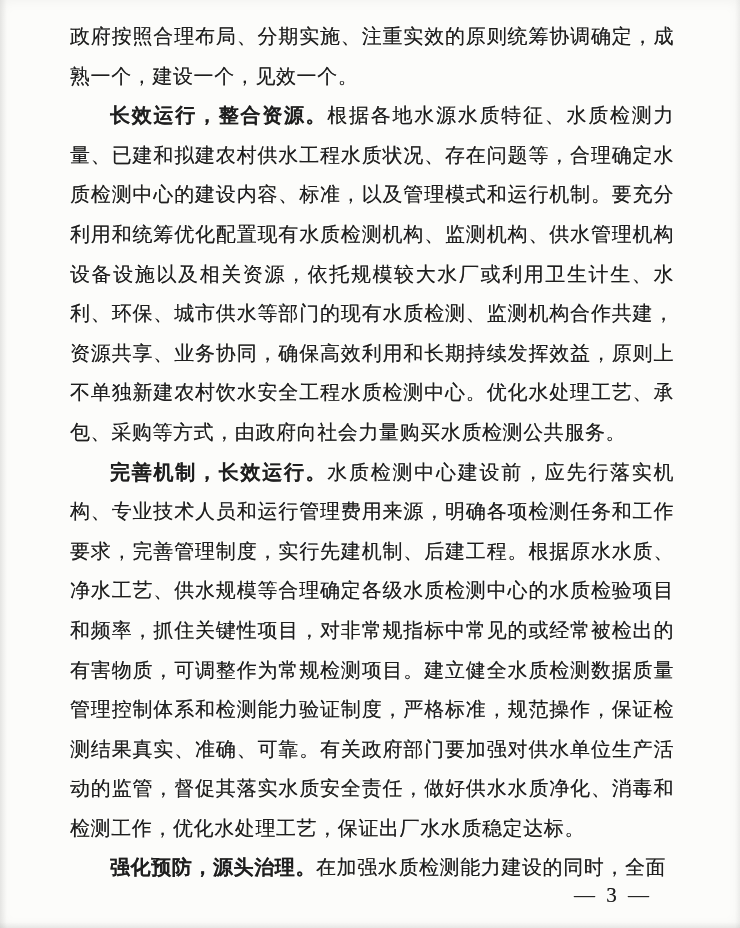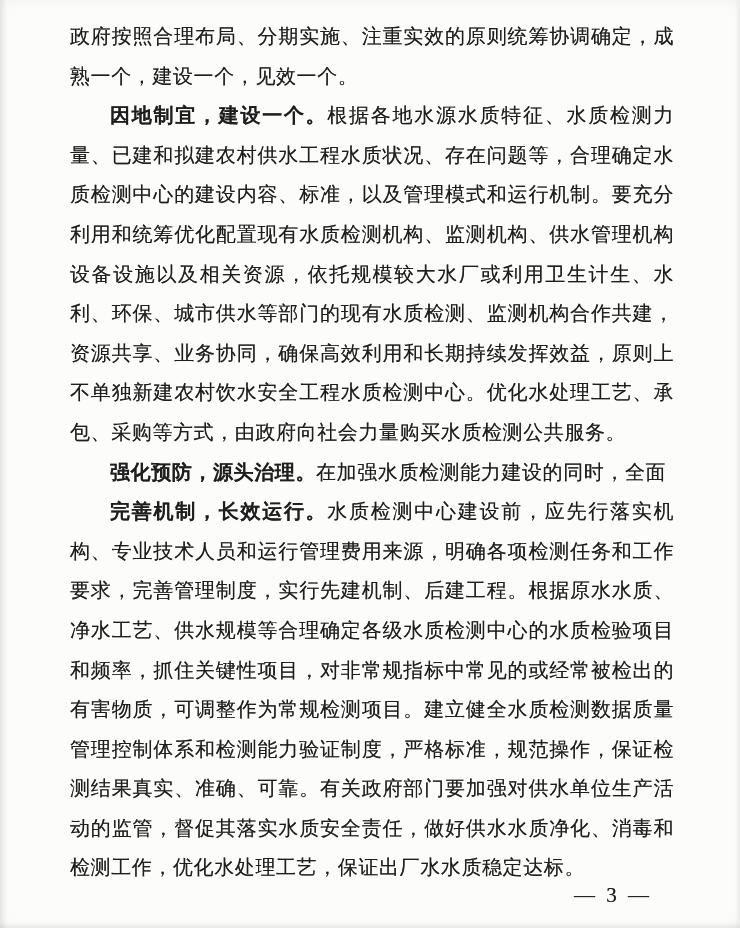--- a/index.html
+++ b/index.html
@@ -59,18 +59,18 @@
     letter-spacing: 3px;
     text-shadow: 0 0 0.5px rgba(35,35,35,0.65);
   }
 </style>
 </head>
 <body>
 
 <div class="page">
   <div class="content">
     <p><span>政府按照合理布局、分期实施、注重实效的原则统筹协调确定，成熟一个，建设一个，见效一个。</span></p>
-    <p class="indent"><span class="lead">因地制宜，建设一个。</span><span>根据各地水源水质特征、水质检测力量、已建和拟建农村供水工程水质状况、存在问题等，合理确定水质检测中心的建设内容、标准，以及管理模式和运行机制。要充分利用和统筹优化配置现有水质检测机构、监测机构、供水管理机构设备设施以及相关资源，依托规模较大水厂或利用卫生计生、水利、环保、城市供水等部门的现有水质检测、监测机构合作共建，资源共享、业务协同，确保高效利用和长期持续发挥效益，原则上不单独新建农村饮水安全工程水质检测中心。优化水处理工艺、承包、采购等方式，由政府向社会力量购买水质检测公共服务。</span></p>
+    <p class="indent"><span class="lead">长效运行，整合资源。</span><span>根据各地水源水质特征、水质检测力量、已建和拟建农村供水工程水质状况、存在问题等，合理确定水质检测中心的建设内容、标准，以及管理模式和运行机制。要充分利用和统筹优化配置现有水质检测机构、监测机构、供水管理机构设备设施以及相关资源，依托规模较大水厂或利用卫生计生、水利、环保、城市供水等部门的现有水质检测、监测机构合作共建，资源共享、业务协同，确保高效利用和长期持续发挥效益，原则上不单独新建农村饮水安全工程水质检测中心。优化水处理工艺、承包、采购等方式，由政府向社会力量购买水质检测公共服务。</span></p>
+    <p class="indent"><span class="lead">完善机制，长效运行。</span><span>水质检测中心建设前，应先行落实机构、专业技术人员和运行管理费用来源，明确各项检测任务和工作要求，完善管理制度，实行先建机制、后建工程。根据原水水质、净水工艺、供水规模等合理确定各级水质检测中心的水质检验项目和频率，抓住关键性项目，对非常规指标中常见的或经常被检出的有害物质，可调整作为常规检测项目。建立健全水质检测数据质量管理控制体系和检测能力验证制度，严格标准，规范操作，保证检测结果真实、准确、可靠。有关政府部门要加强对供水单位生产活动的监管，督促其落实水质安全责任，做好供水水质净化、消毒和检测工作，优化水处理工艺，保证出厂水水质稳定达标。</span></p>
     <p class="indent"><span class="lead">强化预防，源头治理。</span><span>在加强水质检测能力建设的同时，全面</span></p>
-    <p class="indent"><span class="lead">完善机制，长效运行。</span><span>水质检测中心建设前，应先行落实机构、专业技术人员和运行管理费用来源，明确各项检测任务和工作要求，完善管理制度，实行先建机制、后建工程。根据原水水质、净水工艺、供水规模等合理确定各级水质检测中心的水质检验项目和频率，抓住关键性项目，对非常规指标中常见的或经常被检出的有害物质，可调整作为常规检测项目。建立健全水质检测数据质量管理控制体系和检测能力验证制度，严格标准，规范操作，保证检测结果真实、准确、可靠。有关政府部门要加强对供水单位生产活动的监管，督促其落实水质安全责任，做好供水水质净化、消毒和检测工作，优化水处理工艺，保证出厂水水质稳定达标。</span></p>
   </div>
   <div class="page-number">— 3 —</div>
 </div>
 
 </body></html>

